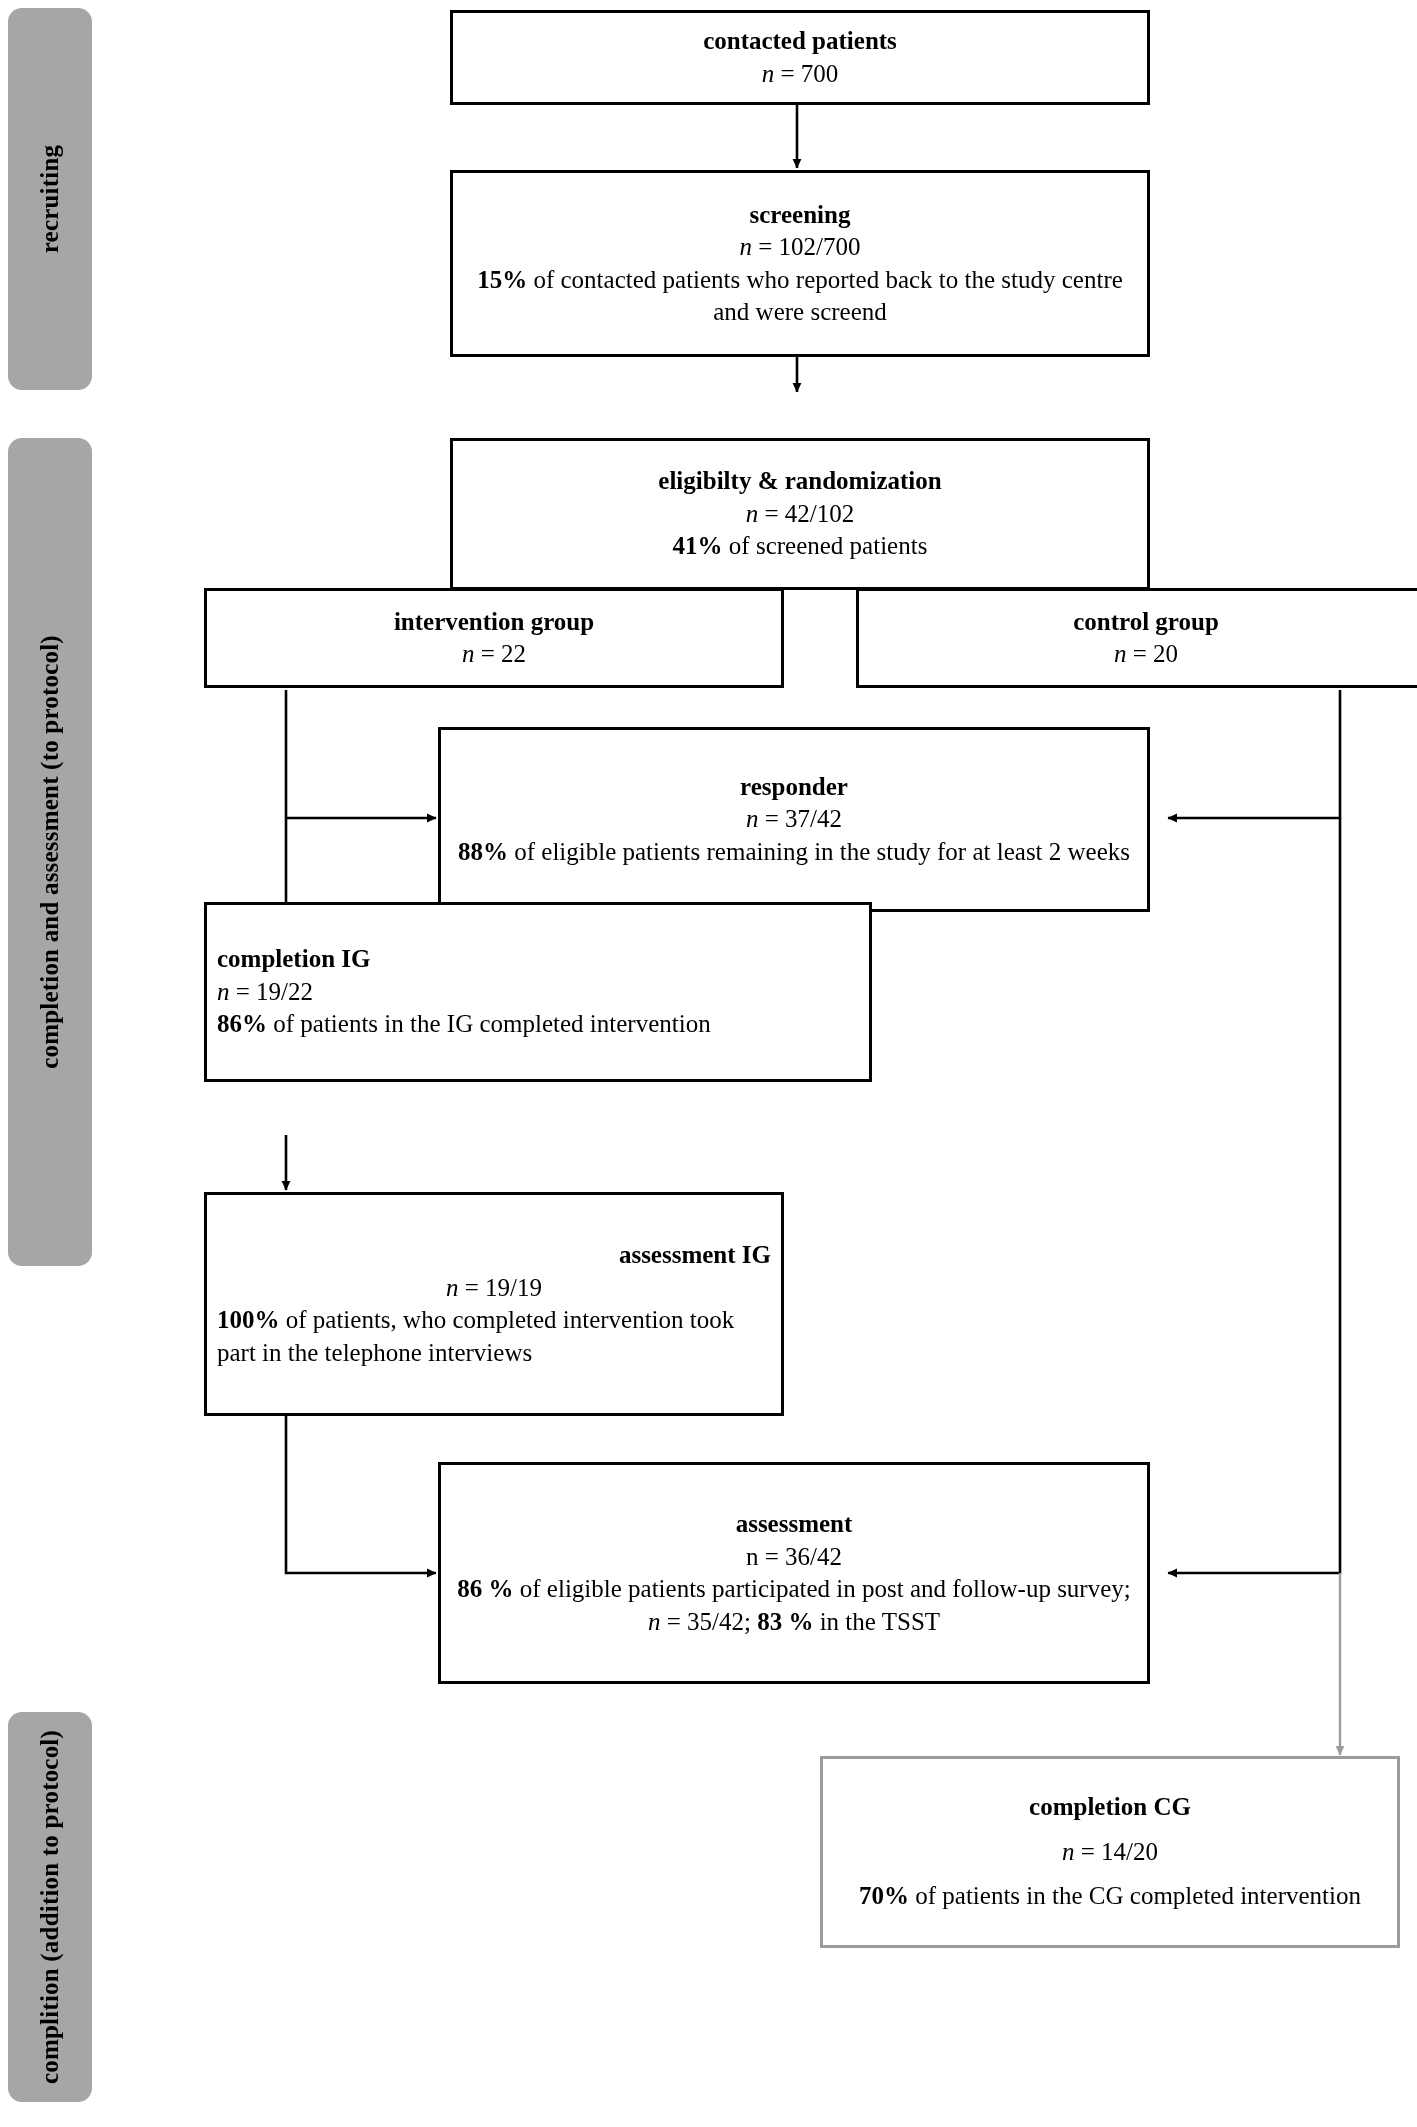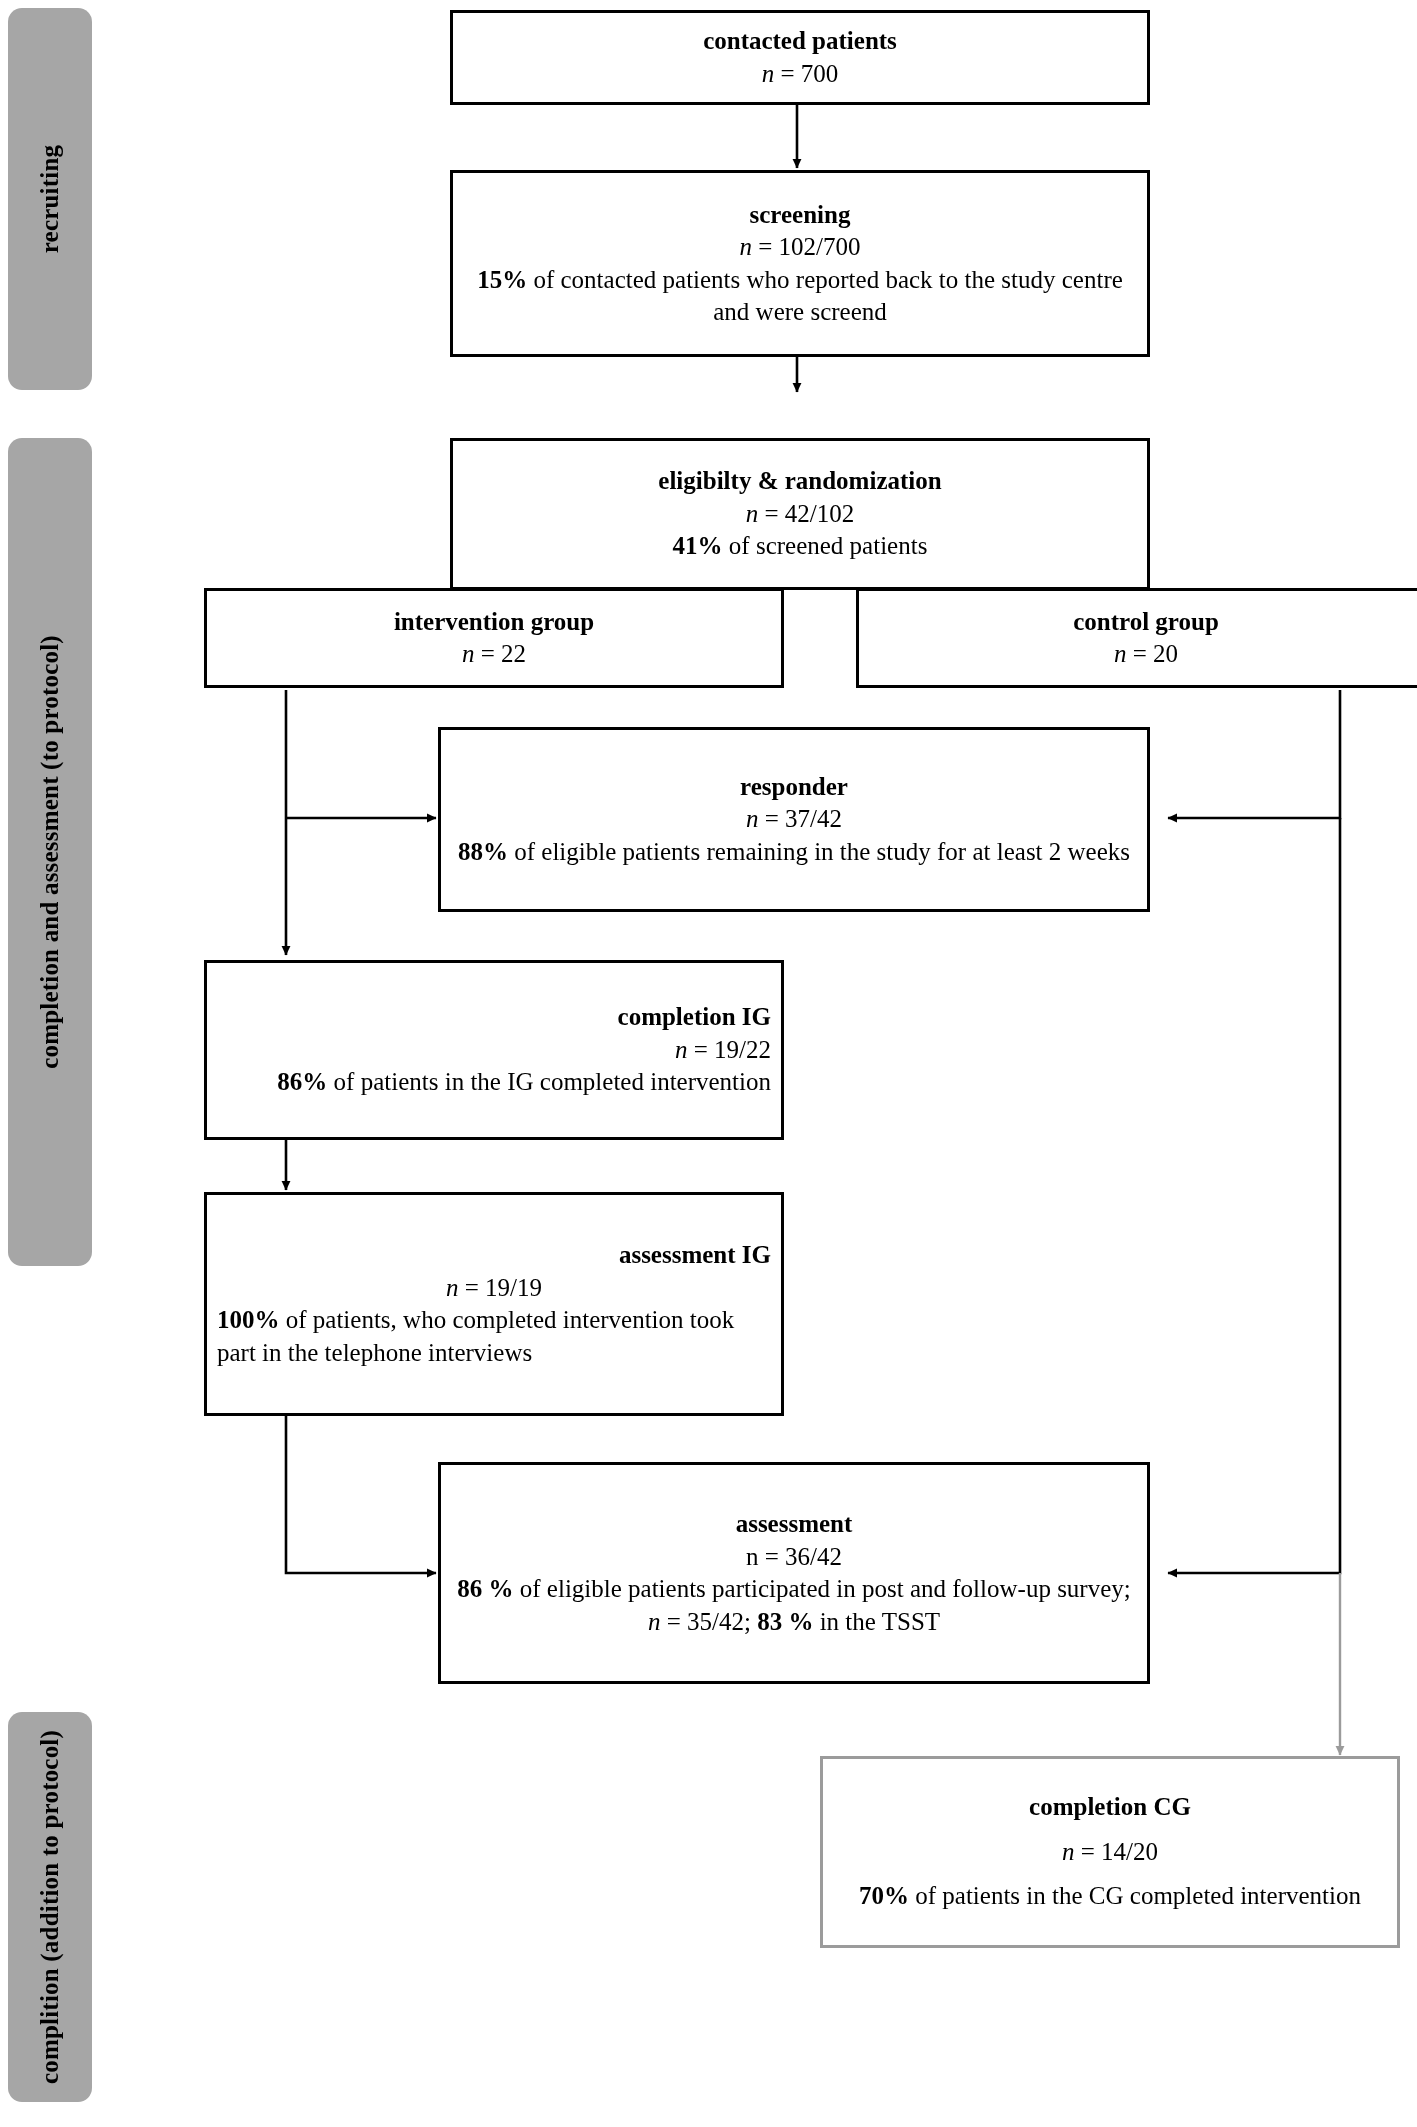--- a/index.html
+++ b/index.html
@@ -150,21 +150,21 @@
     <span class="ttl">control group</span>
     <span class="ln"><span class="ital">n</span><span> = 20</span></span>
   </div>
 
   <div class="node" style="left:438px; top:727px; width:712px; height:185px;">
     <span class="ttl">responder</span>
     <span class="ln"><span class="ital">n</span><span> = 37/42</span></span>
     <span class="ln"><span class="pct">88%</span><span> of eligible patients remaining in the study for at least 2 weeks</span></span>
   </div>
 
-  <div class="node" style="left:204px; top:960px; width:580px; height:180px; align-items:flex-end;">
+  <div class="node" style="left:204px; top:902px; width:668px; height:180px; align-items:flex-start;">
     <span class="ttl" style="text-align:center;">completion IG</span>
     <span class="ln" style="text-align:center;"><span class="ital">n</span><span> = 19/22</span></span>
     <span class="ln" style="text-align:left;"><span class="pct">86%</span><span> of patients in the IG completed intervention</span></span>
   </div>
 
   <div class="node" style="left:204px; top:1192px; width:580px; height:224px; align-items:stretch;">
     <span class="ttl" style="text-align:right;">assessment IG</span>
     <span class="ln" style="text-align:center;"><span class="ital">n</span><span> = 19/19</span></span>
     <span class="ln" style="text-align:left;"><span class="pct">100%</span><span> of patients, who completed intervention took part in the  telephone interviews</span></span>
   </div>

